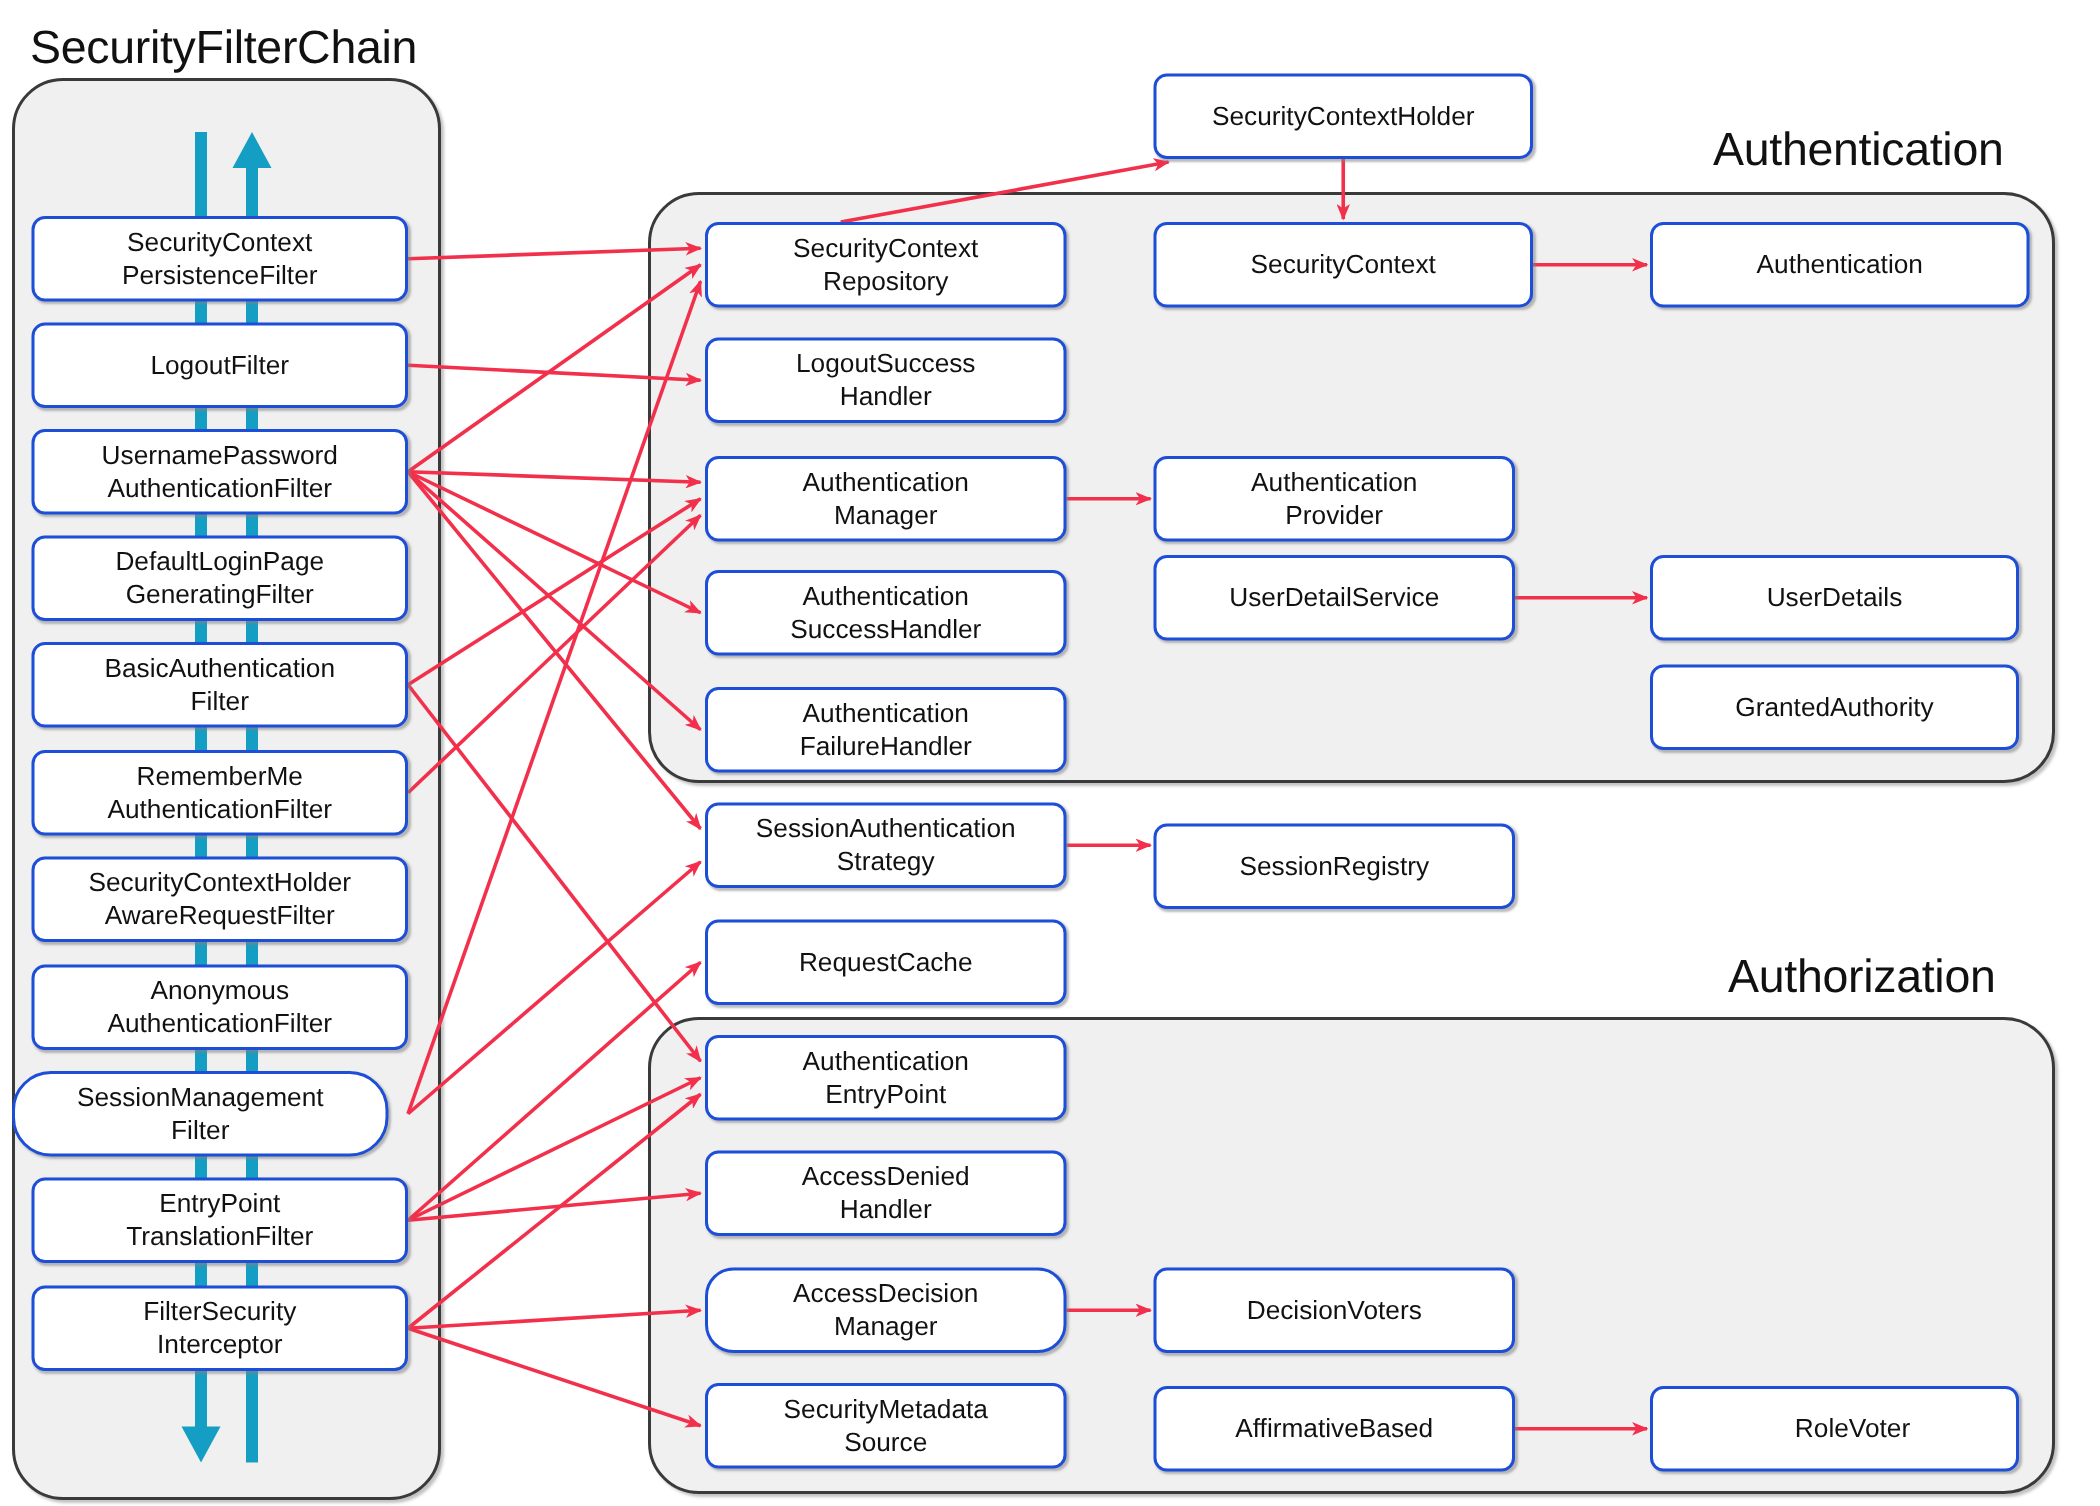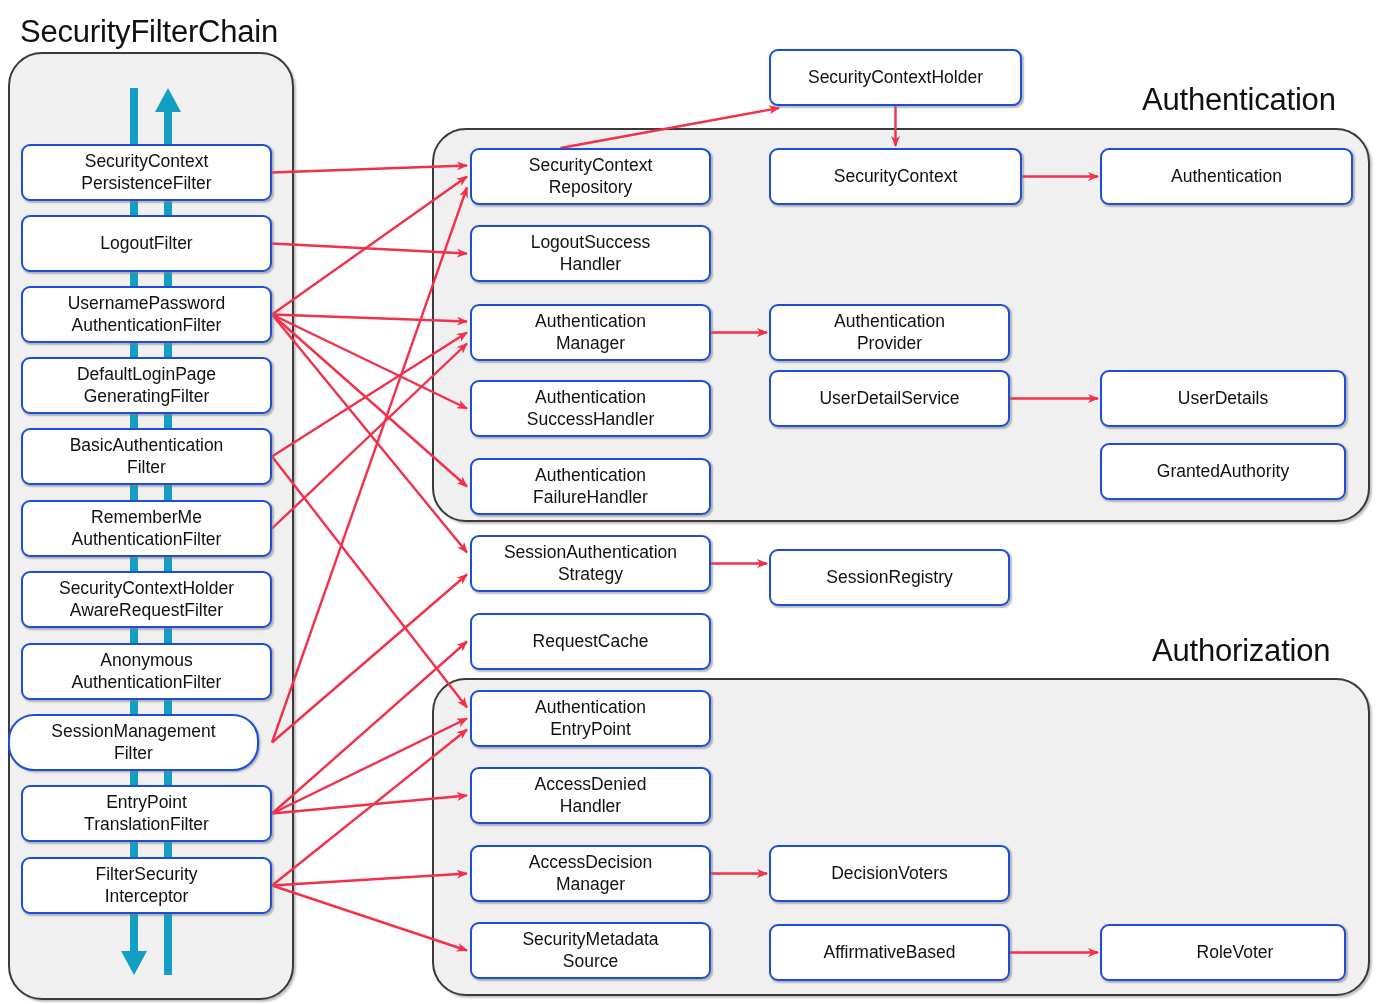--- a/index.html
+++ b/index.html
@@ -159,21 +159,21 @@
 FailureHandler</div>
       <div class="node" id="n-granted-authority" style="left: 1100px; top: 443px; width: 246px; height: 57px;">GrantedAuthority</div>
       <div class="node" id="n-session-authentication-strategy" style="left: 470px; top: 535px; width: 241px; height: 57px;">SessionAuthentication
 Strategy</div>
       <div class="node" id="n-session-registry" style="left: 769px; top: 535px; width: 241px; height: 57px; margin-top: 14px;">SessionRegistry</div>
       <div class="node" id="n-request-cache" style="left: 470px; top: 613px; width: 241px; height: 57px;">RequestCache</div>
       <div class="node" id="n-authentication-entry-point" style="left: 470px; top: 690px; width: 241px; height: 57px;">Authentication
 EntryPoint</div>
       <div class="node" id="n-access-denied-handler" style="left: 470px; top: 767px; width: 241px; height: 57px;">AccessDenied
 Handler</div>
-      <div class="node" id="n-access-decision-manager" style="left: 470px; top: 845px; width: 241px; height: 57px;">AccessDecision
+      <div class="node" id="n-access-decision-manager" style="left: 470px; top: 845px; width: 241px; height: 57px; border-radius: 19px;">AccessDecision
 Manager</div>
       <div class="node" id="n-decision-voters" style="left: 769px; top: 845px; width: 241px; height: 57px;">DecisionVoters</div>
       <div class="node" id="n-security-metadata-source" style="left: 470px; top: 922px; width: 241px; height: 57px;">SecurityMetadata
 Source</div>
       <div class="node" id="n-affirmative-based" style="left: 769px; top: 924px; width: 241px; height: 57px;">AffirmativeBased</div>
       <div class="node" id="n-role-voter" style="left: 1100px; top: 924px; width: 246px; height: 57px; padding-left: 28px;">RoleVoter</div>
     </div>
 
 </div>
 

